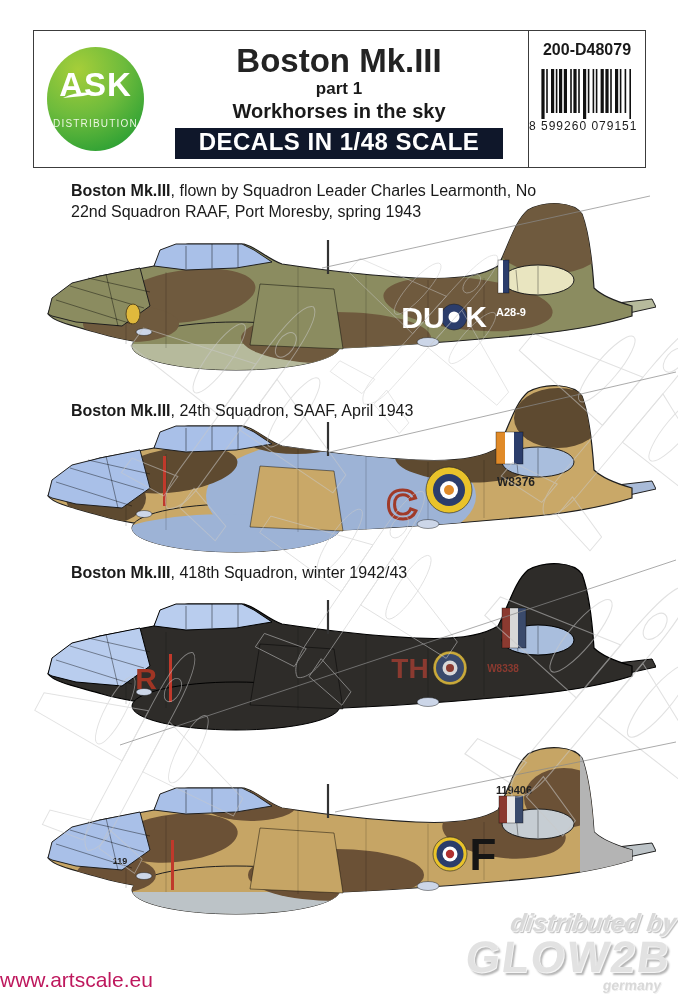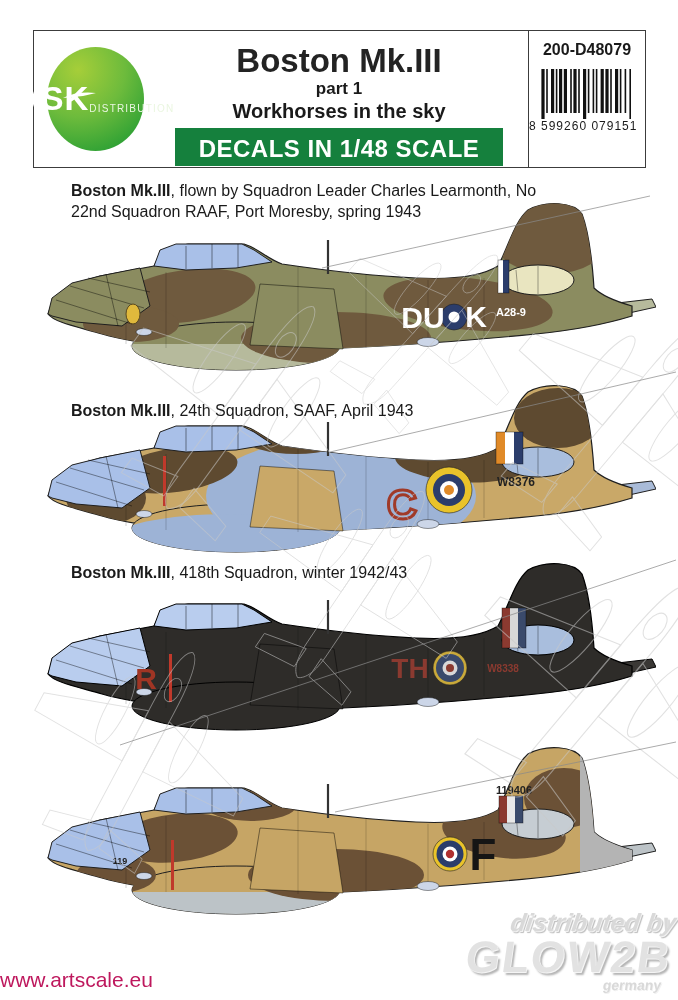--- a/index.html
+++ b/index.html
@@ -5,29 +5,29 @@
   html,body{margin:0;padding:0;background:#fff;}
   .page{position:relative;width:678px;height:1000px;background:#ffffff;overflow:hidden;
         font-family:"Liberation Sans",sans-serif;color:#1a1a1a;}
   
   .header{position:absolute;left:33px;top:30px;width:611px;height:136px;border:1.5px solid #3c3c3c;
           display:flex;background:#fff;z-index:6;}
   .header-left{flex:1;position:relative;border-right:1.5px solid #3c3c3c;}
   .header-right{width:116px;position:relative;}
   .logo{position:absolute;left:13px;top:16px;width:97px;height:104px;border-radius:50%;
         background:radial-gradient(circle at 32% 22%,#a6ce39 0%,#6dbb3c 45%,#33a335 80%,#2a9340 100%);
-        display:flex;flex-direction:row;align-items:center;justify-content:center;}
+        display:flex;flex-direction:column;align-items:center;justify-content:center;}
   .logo-ask{color:#fff;font-weight:bold;font-size:33px;line-height:30px;letter-spacing:1px;}
   .logo-sub{color:#eaf6e0;font-size:10px;letter-spacing:1.2px;margin-top:18px;}
   .logo-swoosh{position:absolute;left:16px;top:44px;width:34px;height:8px;}
   .titles{position:absolute;left:122px;right:6px;top:12px;text-align:center;}
   .t-main{font-size:33px;font-weight:bold;color:#232323;line-height:36px;}
   .t-sub1{font-size:17px;font-weight:bold;margin-top:0;}
   .t-sub2{font-size:20px;font-weight:bold;margin-top:1px;}
-  .banner{display:inline-block;margin-top:5px;padding:7px 24px 3px 24px;background:#15803d;color:#fff;
+  .banner{display:inline-block;margin-top:5px;padding:0 24px 3px 24px;background:#0f172a;color:#fff;
           font-size:24px;font-weight:bold;letter-spacing:0.5px;}
   .pcode{position:absolute;top:10px;left:0;width:100%;text-align:center;font-size:16px;font-weight:bold;}
   .barcode{position:absolute;top:38px;left:8px;}
   .bdigits{position:absolute;top:88px;left:0;width:100%;text-align:left;font-size:12px;letter-spacing:1px;}
   
   .caption{position:absolute;left:40px;width:505px;font-size:16px;line-height:1.32;z-index:5;margin-left:31px;}
   .caption b{font-weight:bold;}
   
   .plane{position:absolute;left:36px;width:620px;height:185px;z-index:3;}
   .ghost-layer{position:absolute;left:0;top:0;width:678px;height:1000px;z-index:4;pointer-events:none;}

